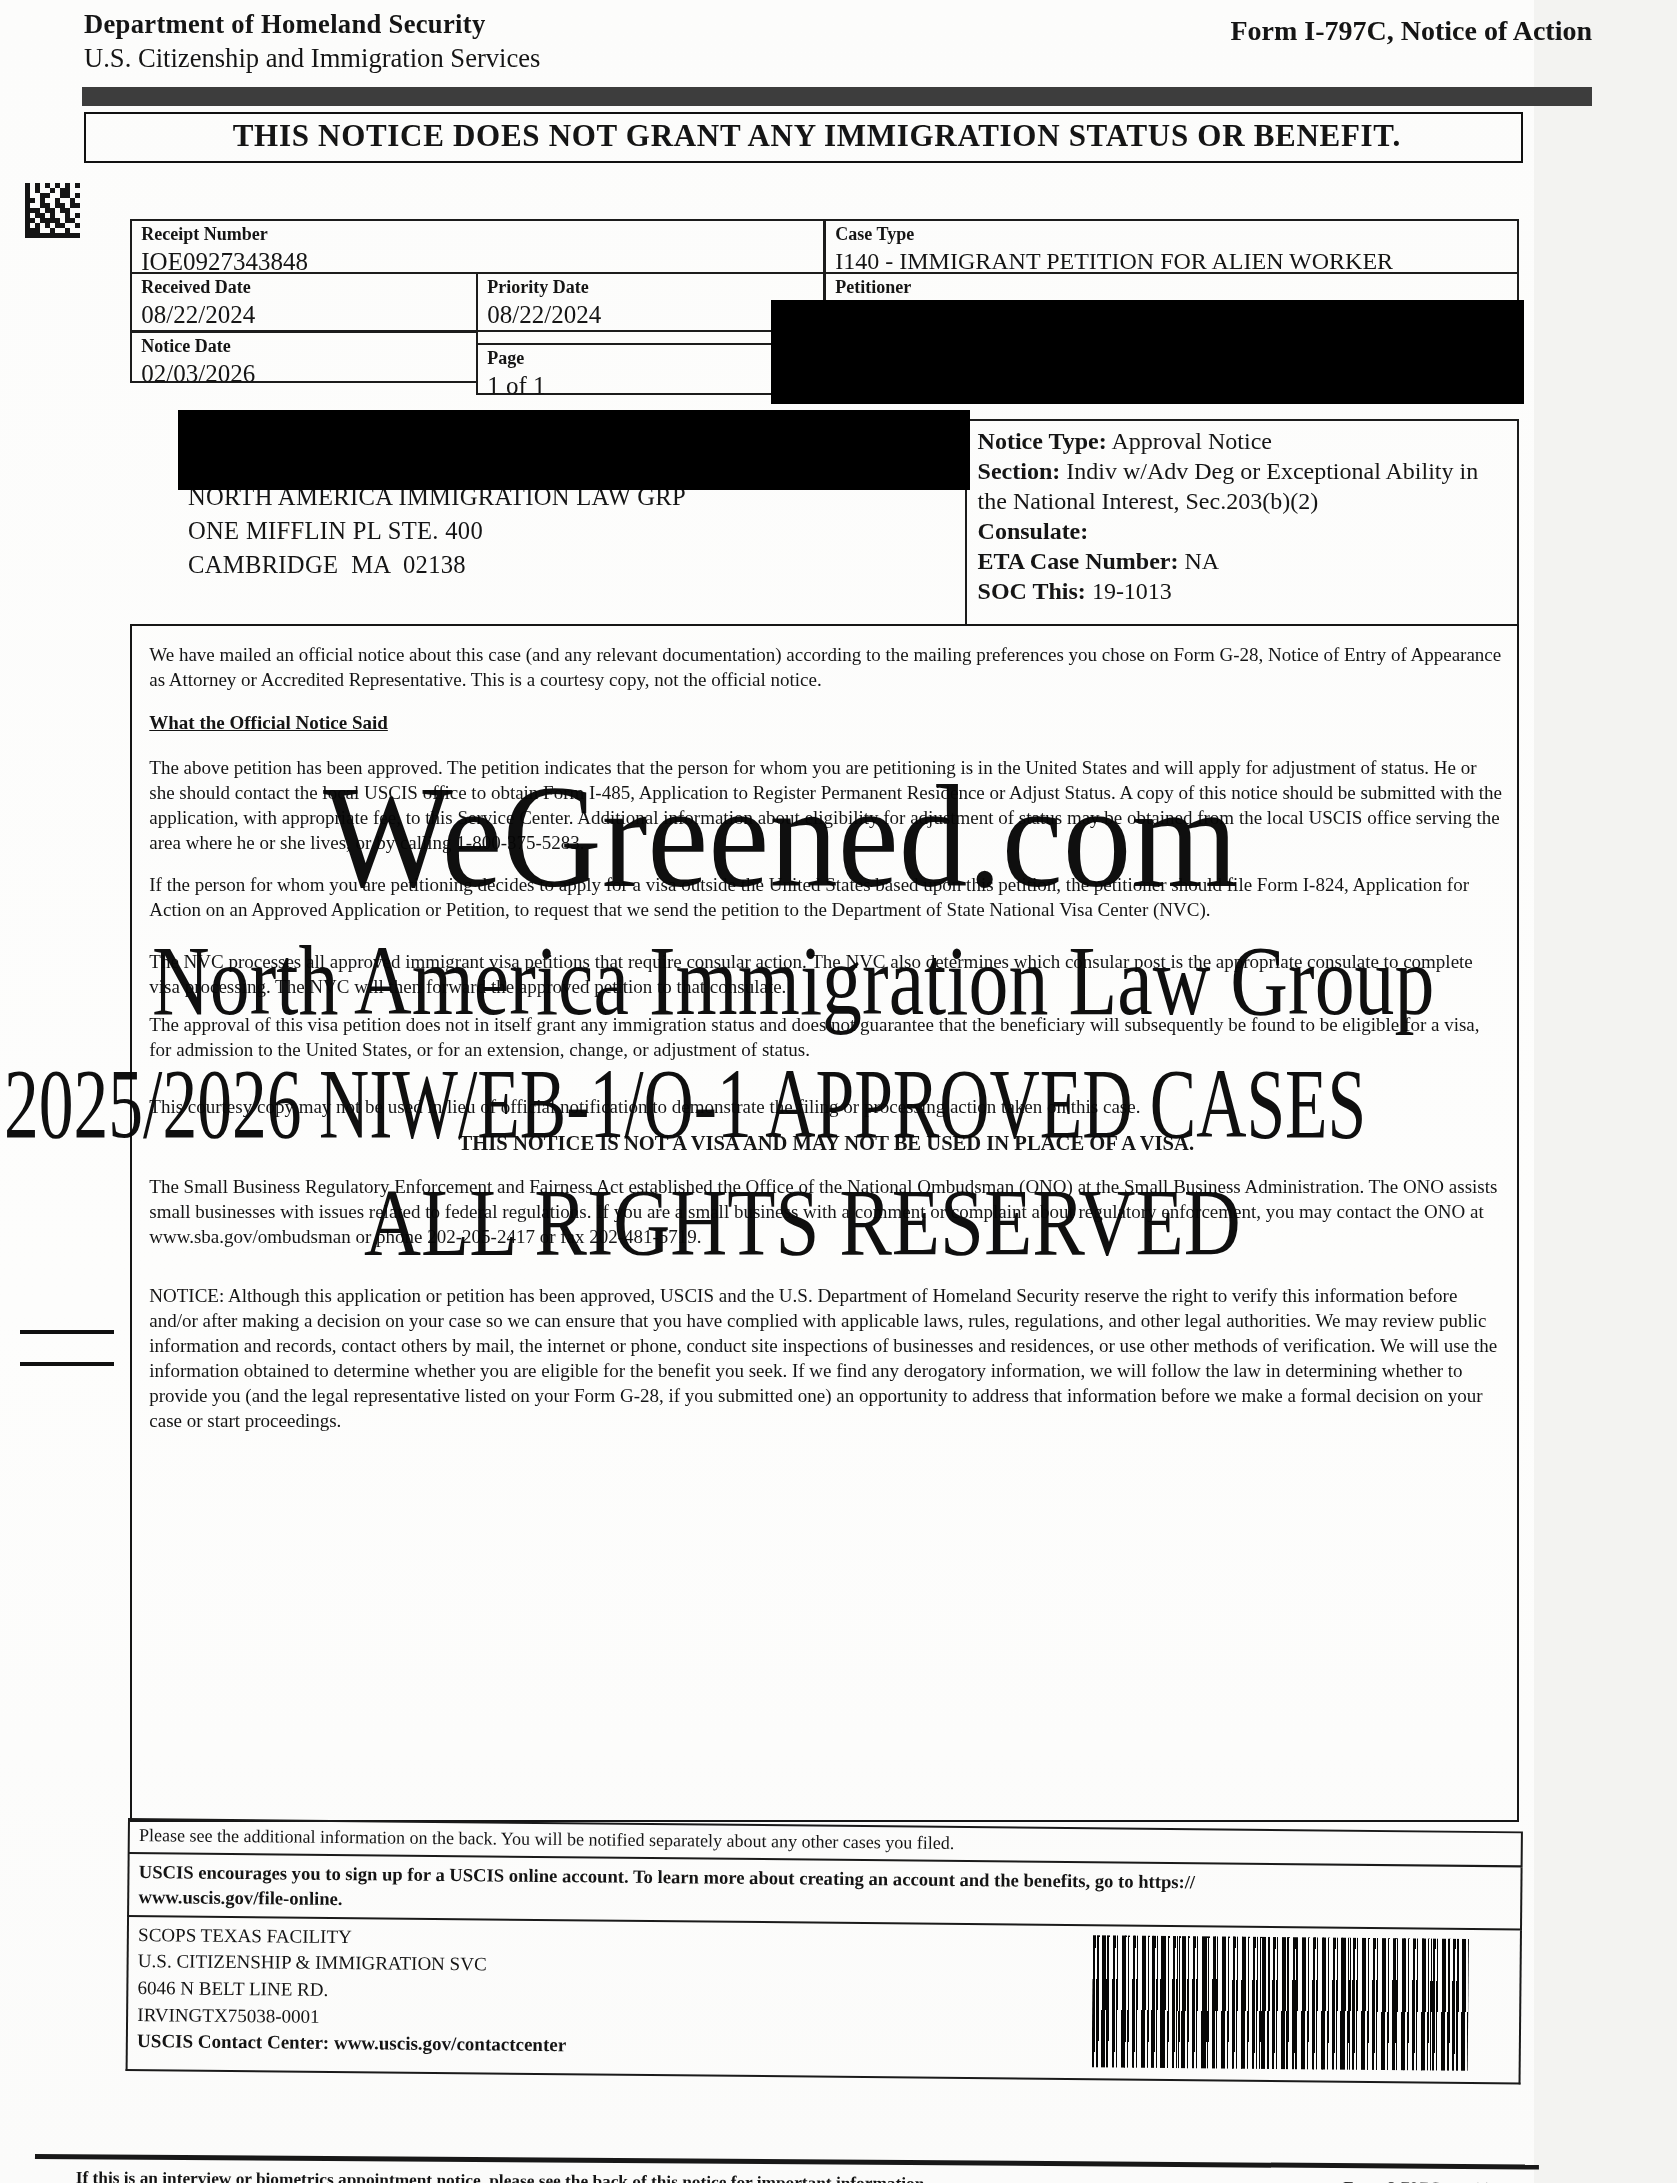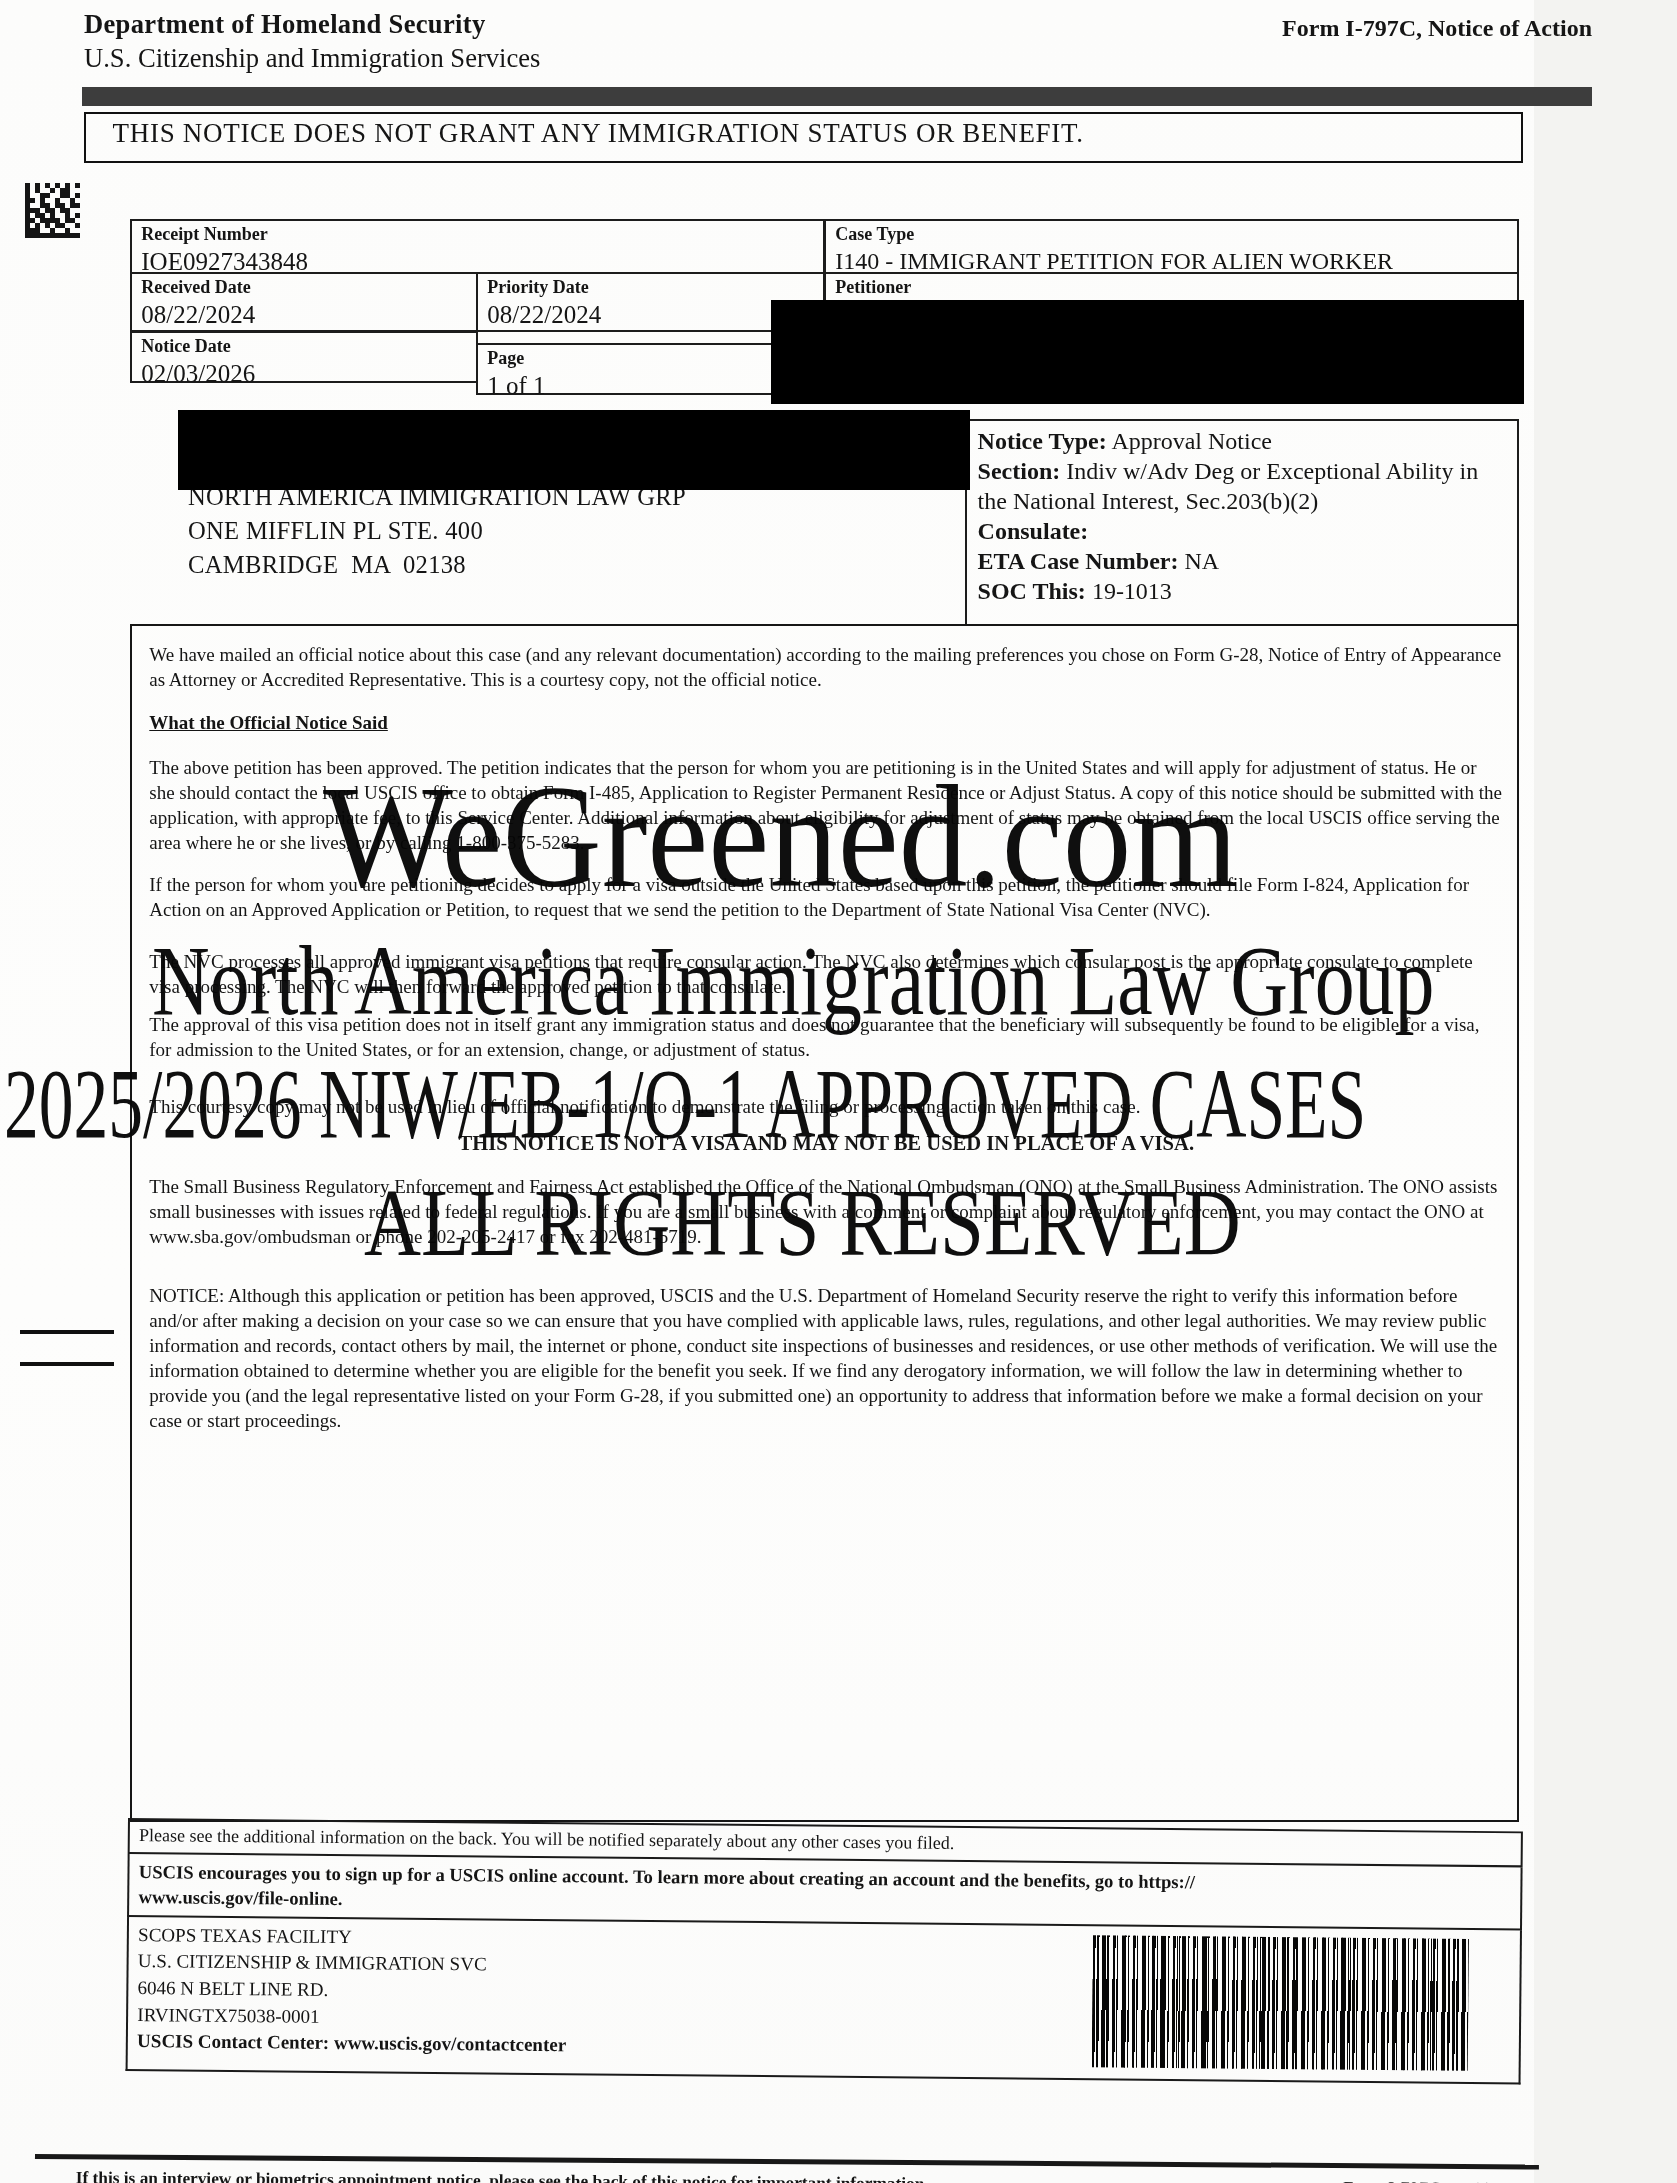--- a/index.html
+++ b/index.html
@@ -6,24 +6,24 @@
   .page{
     position:relative;width:1677px;height:2183px;overflow:hidden;
     background:linear-gradient(180deg,#fcfcfb 0%,#fdfdfc 60%,#fbfbfa 100%);
     font-family:"Liberation Serif","DejaVu Serif",serif;color:#151515;
   }
   .abs{position:absolute;}
   .scan-edge{position:absolute;right:0;top:0;width:143px;height:100%;background:#f3f3f1;}
   
   .h-agency1{left:84px;top:9.3px;font-size:26.6px;font-weight:bold;letter-spacing:0.3px;}
   .h-agency2{left:84px;top:43px;font-size:26.6px;}
-  .h-form{left:984px;top:14.6px;width:608px;text-align:right;font-size:24px;font-weight:bold;}
+  .h-form{left:984px;top:14.6px;width:608px;text-align:right;font-size:28px;font-weight:bold;}
   .gray-bar{left:82px;top:87px;width:1510px;height:18.6px;background:#3d3d3d;}
   .banner-box{left:84px;top:112px;width:1439px;height:51px;border:2.7px solid #101010;box-sizing:border-box;
-    font-weight:normal;font-size:27px;letter-spacing:0.7px;padding:4px 0 0 26.6px;white-space:nowrap;}
+    font-weight:bold;font-size:31px;letter-spacing:0.7px;padding:4px 0 0 26.6px;white-space:nowrap;text-align:center;}
   
   .dm{left:25px;top:182px;}
   
   .case-table{left:130px;top:219px;width:1389px;height:164px;}
   .cell{position:absolute;border:2px solid #1c1c1c;box-sizing:border-box;padding:2.7px 9.3px;}
   .cell-label{font-weight:bold;font-size:18px;line-height:21px;}
   .cell-value{font-size:25px;line-height:31px;margin-top:1.3px;white-space:nowrap;}
   .redaction{position:absolute;background:#000;z-index:5;}
   .red-petitioner{left:771px;top:300px;width:753px;height:104px;}
   .red-address{left:178px;top:410px;width:792px;height:80px;}

